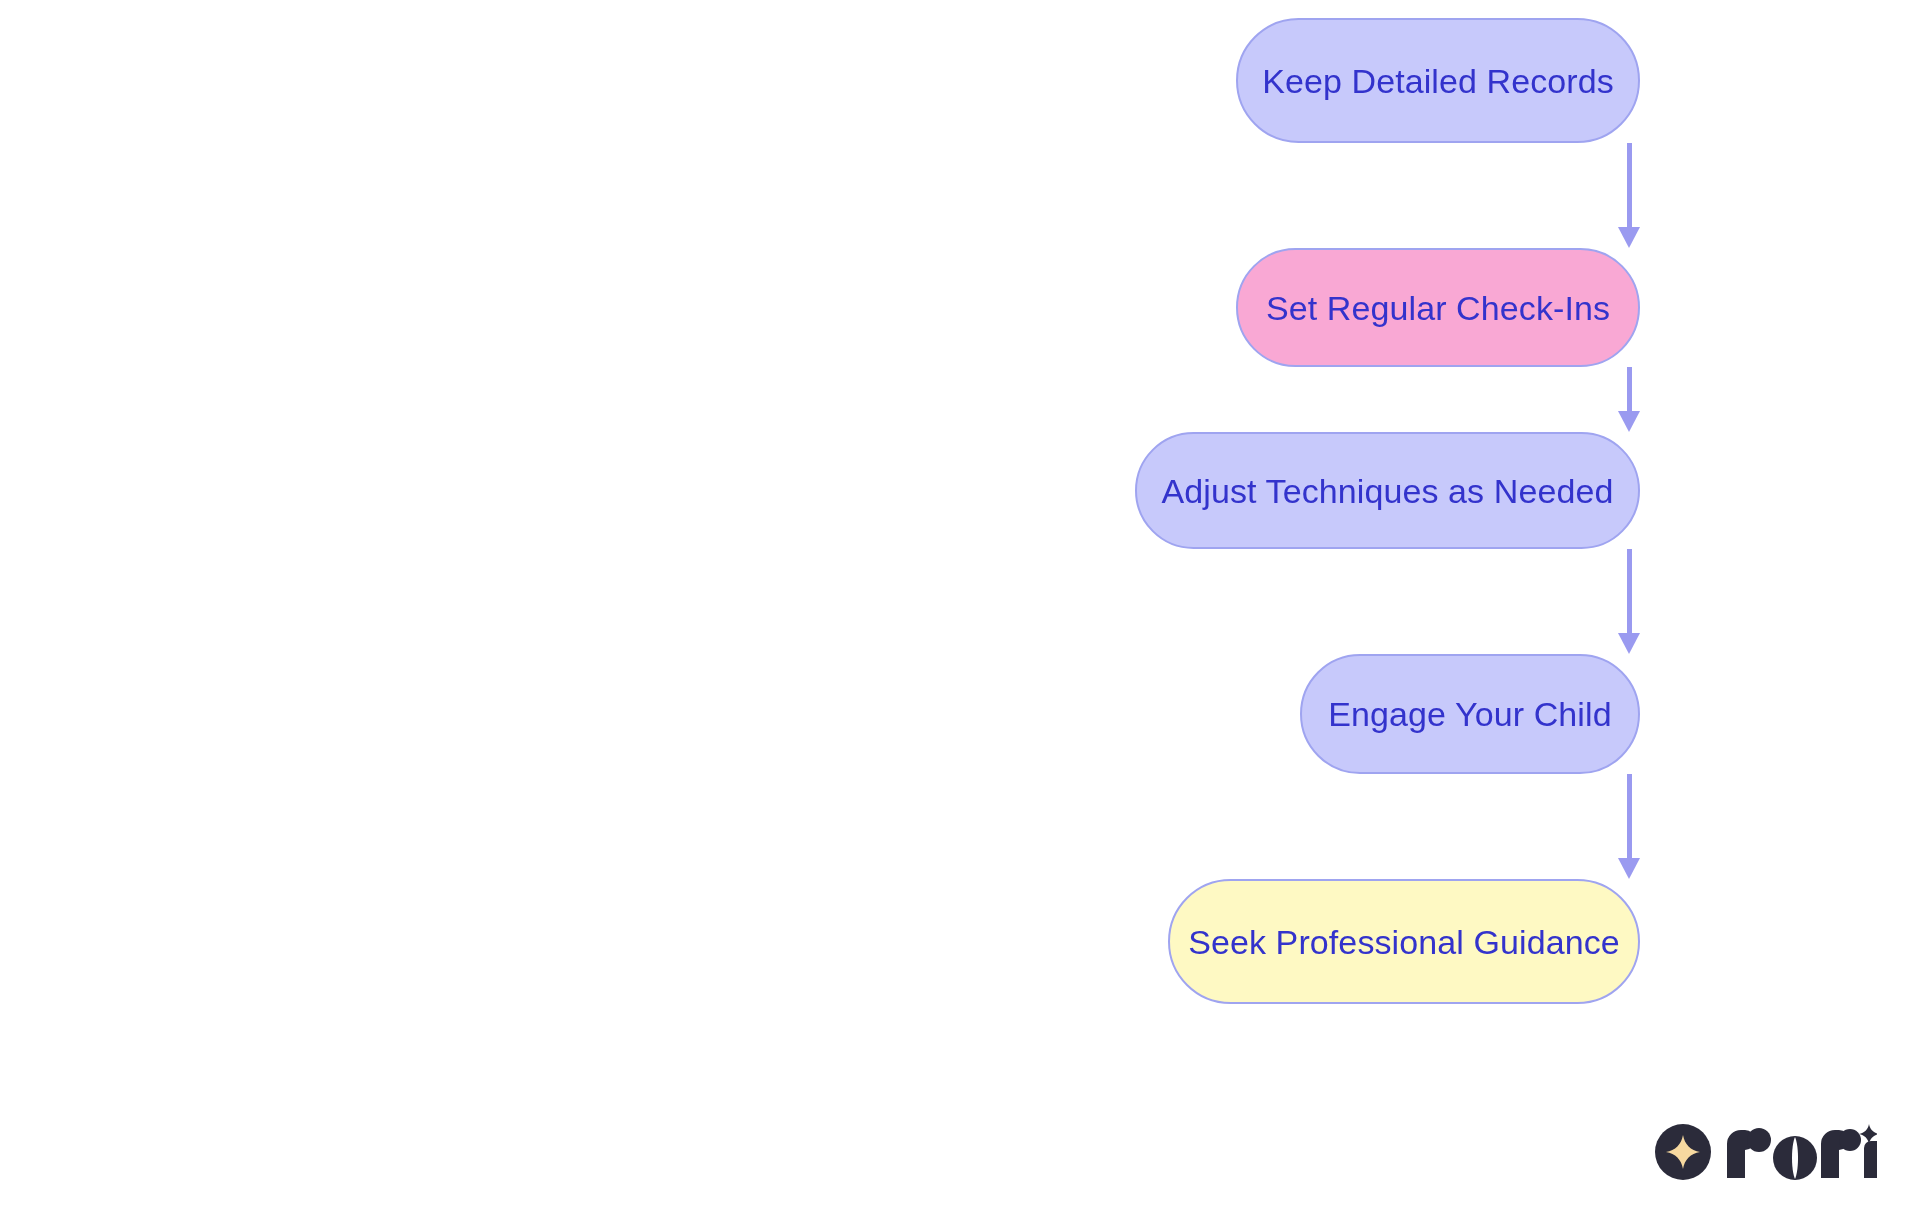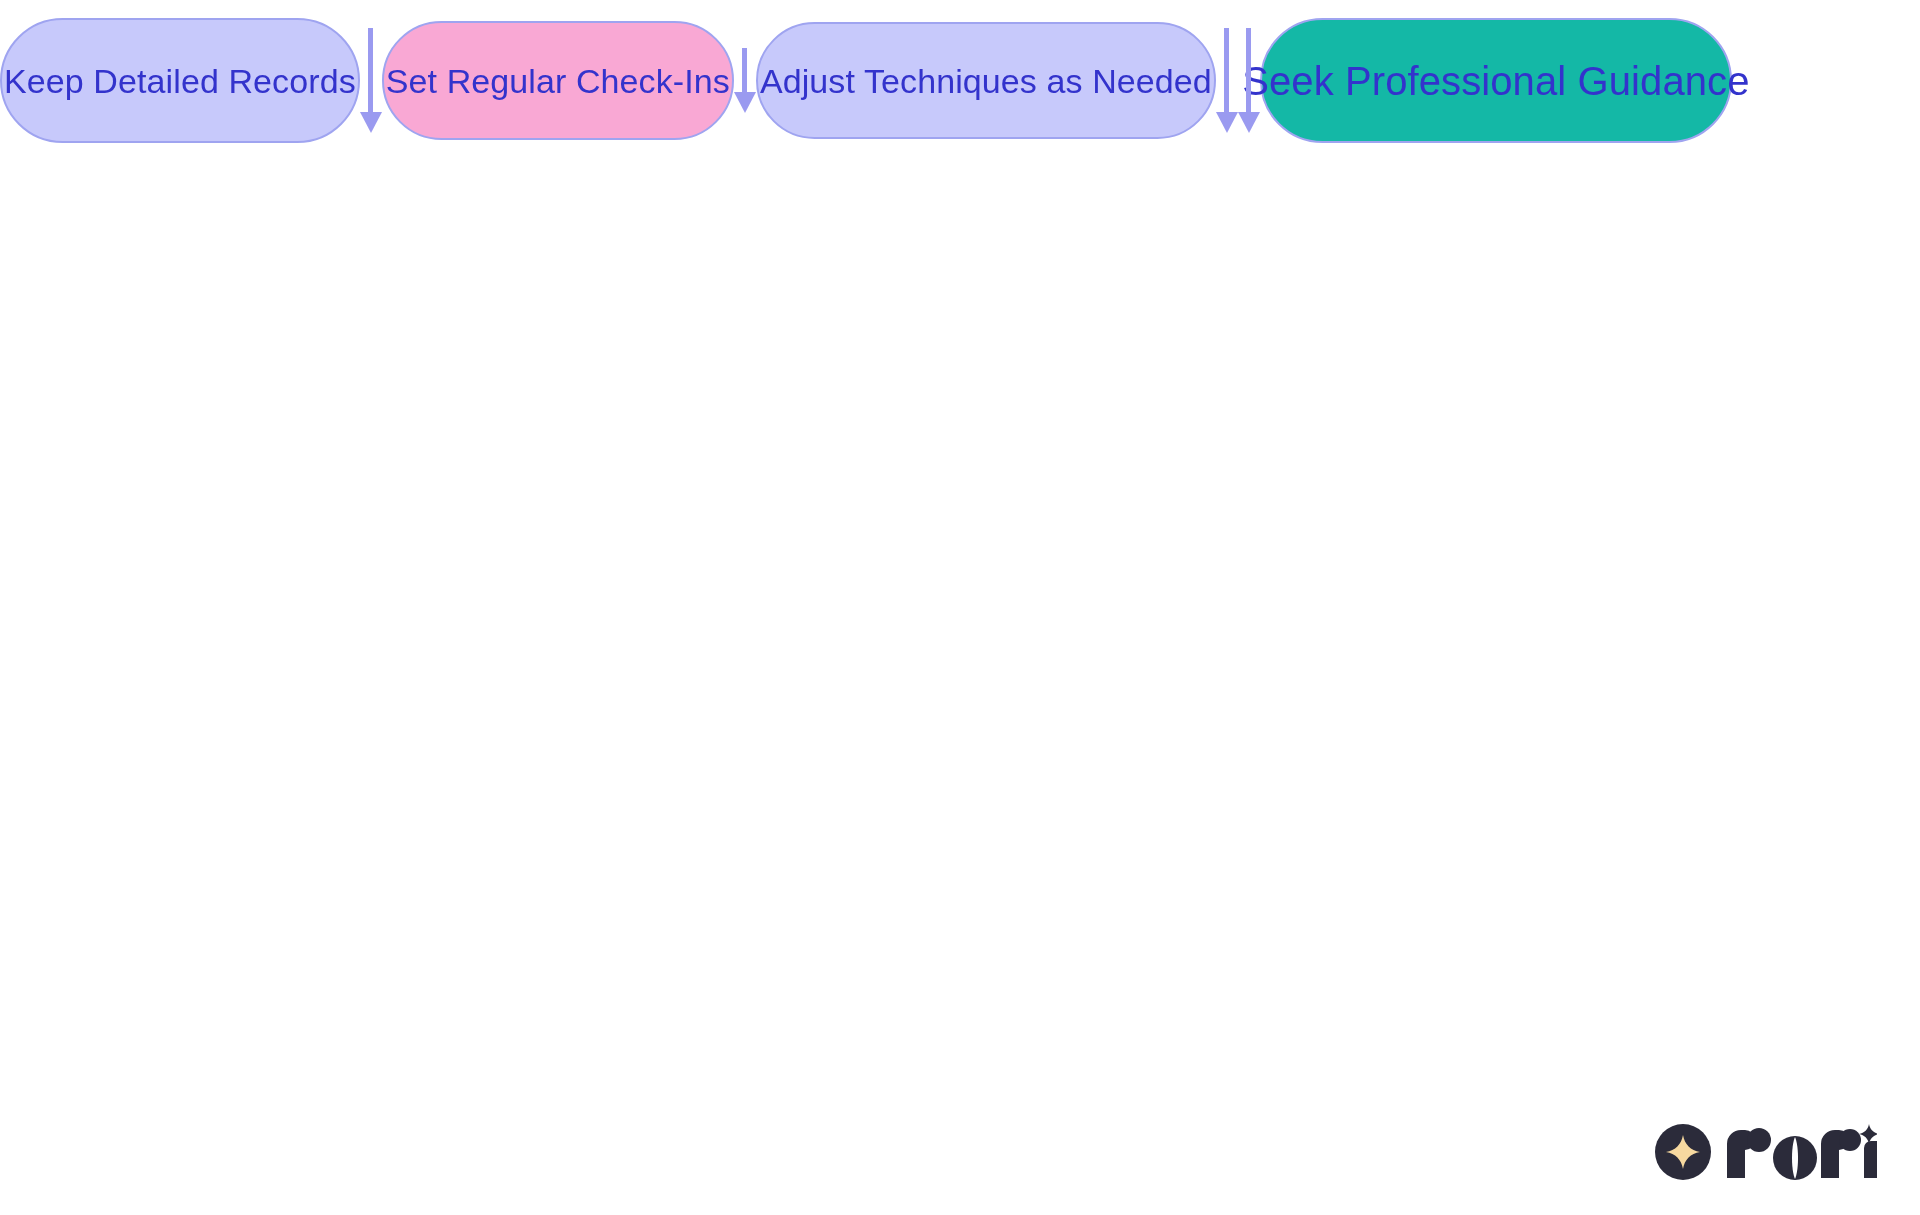--- a/index.html
+++ b/index.html
@@ -21,22 +21,22 @@
     width: 1920px;
     height: 1215px;
   }
 
   .flow-column {
     position: absolute;
     left: 0;
     top: 0;
     width: 1640px;
     display: flex;
-    flex-direction: row;
-    align-items: center;
+    flex-direction: column;
+    align-items: flex-end;
   }
 
   .node {
     box-sizing: border-box;
     display: flex;
     align-items: center;
     justify-content: center;
     background: #c7c9fb;
     border: 2px solid #9fa4f0;
     border-radius: 999px;
@@ -125,27 +125,30 @@
 
     <div class="node" id="n3" style="width: 505px; height: 117px; font-size: 34px; background: rgb(199, 201, 251); border-color: rgb(159, 164, 240); color: rgb(51, 51, 204);">
       <span class="node-label">Adjust Techniques as Needed</span>
     </div>
 
     <div class="connector" id="c3">
       <div class="shaft" style="height: 84px; background: rgb(154, 154, 240);"></div>
       <div class="head" style="border-top-color: rgb(154, 154, 240);"></div>
     </div>
 
+    <div class="node" id="n4" style="width: 340px; height: 120px; font-size: 34px; background: rgb(199, 201, 251); border-color: rgb(159, 164, 240); color: rgb(51, 51, 204);">
+      <span class="node-label">Engage Your Child</span>
+    </div>
 
     <div class="connector" id="c4">
       <div class="shaft" style="height: 84px; background: rgb(154, 154, 240);"></div>
       <div class="head" style="border-top-color: rgb(154, 154, 240);"></div>
     </div>
 
-    <div class="node" id="n5" style="width: 472px; height: 125px; font-size: 40px; background: #14b8a6; border-color: rgb(159, 164, 240); color: rgb(51, 51, 204);">
+    <div class="node" id="n5" style="width: 472px; height: 125px; font-size: 34px; background: #fef9c3; border-color: rgb(159, 164, 240); color: rgb(51, 51, 204);">
       <span class="node-label">Seek Professional Guidance</span>
     </div>
 
   </div>
 
   <div id="brand-logo" style="left: 1655px; top: 1124px;">
     <div class="badge">
       <svg class="star" width="36" height="36" viewBox="0 0 36 36">
         <path d="M18 1 C19.6 10.4 25.6 16.4 35 18 C25.6 19.6 19.6 25.6 18 35 C16.4 25.6 10.4 19.6 1 18 C10.4 16.4 16.4 10.4 18 1 Z" fill="#f7d9a0"></path>
       </svg>

